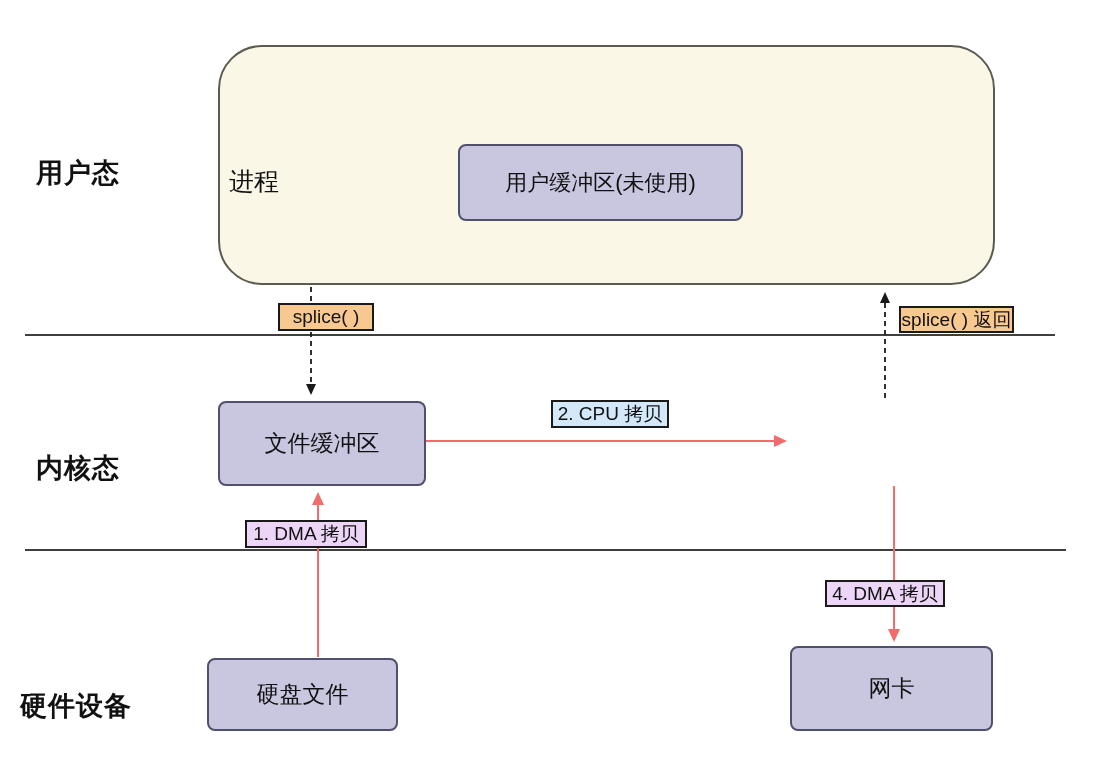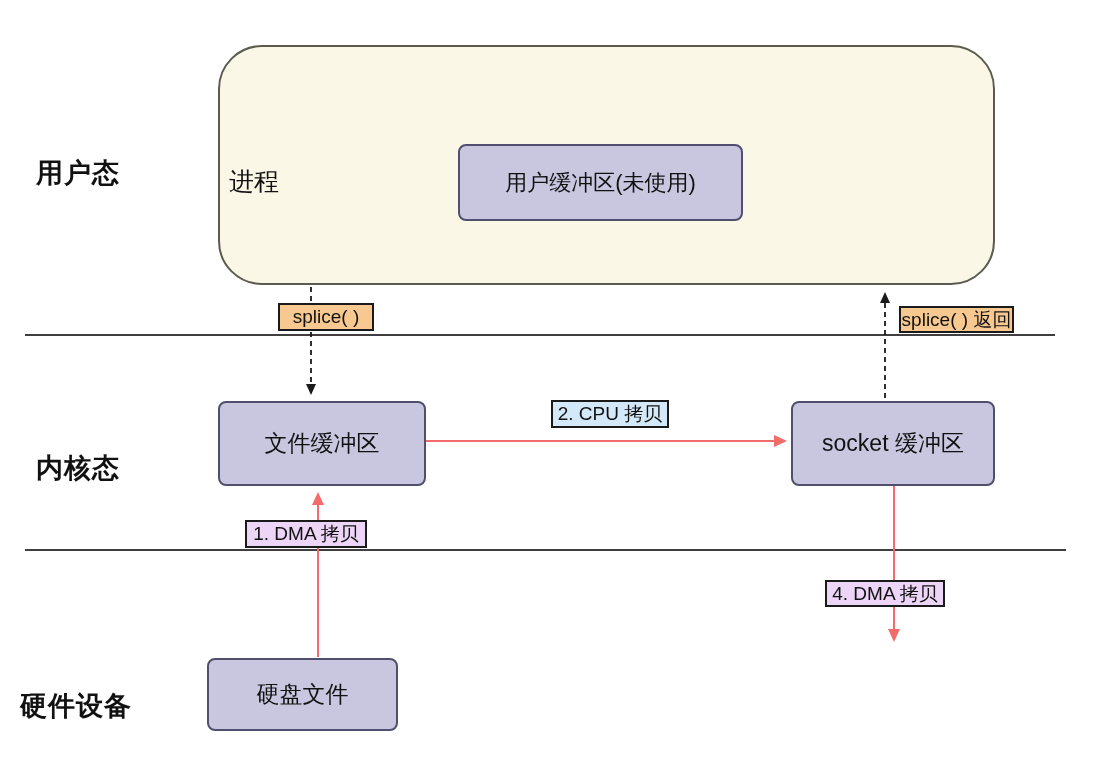--- a/index.html
+++ b/index.html
@@ -135,26 +135,26 @@
   <div class="process-box">
     <span class="process-label">进程</span>
     <div class="node" id="node-user-buffer">
       <span>用户缓冲区(未使用)</span>
     </div>
   </div>
 
   <div class="node" id="node-file-buffer">
     <span>文件缓冲区</span>
   </div>
-  <div class="node" id="node-socket-buffer">
-    <span>socket 缓冲区</span>
-  </div>
 
   <div class="node" id="node-disk-file">
     <span>硬盘文件</span>
+  </div>
+  <div class="node" id="node-nic">
+    <span>网卡</span>
   </div>
 
   <div class="badge badge-orange" id="badge-splice-call">splice( )</div>
   <div class="badge badge-orange" id="badge-splice-return">splice( ) 返回</div>
   <div class="badge badge-blue" id="badge-cpu-copy">2. CPU 拷贝</div>
   <div class="badge badge-purple" id="badge-dma-copy-1">1. DMA 拷贝</div>
   <div class="badge badge-purple" id="badge-dma-copy-3">4. DMA 拷贝</div>
 
 </div>
 

